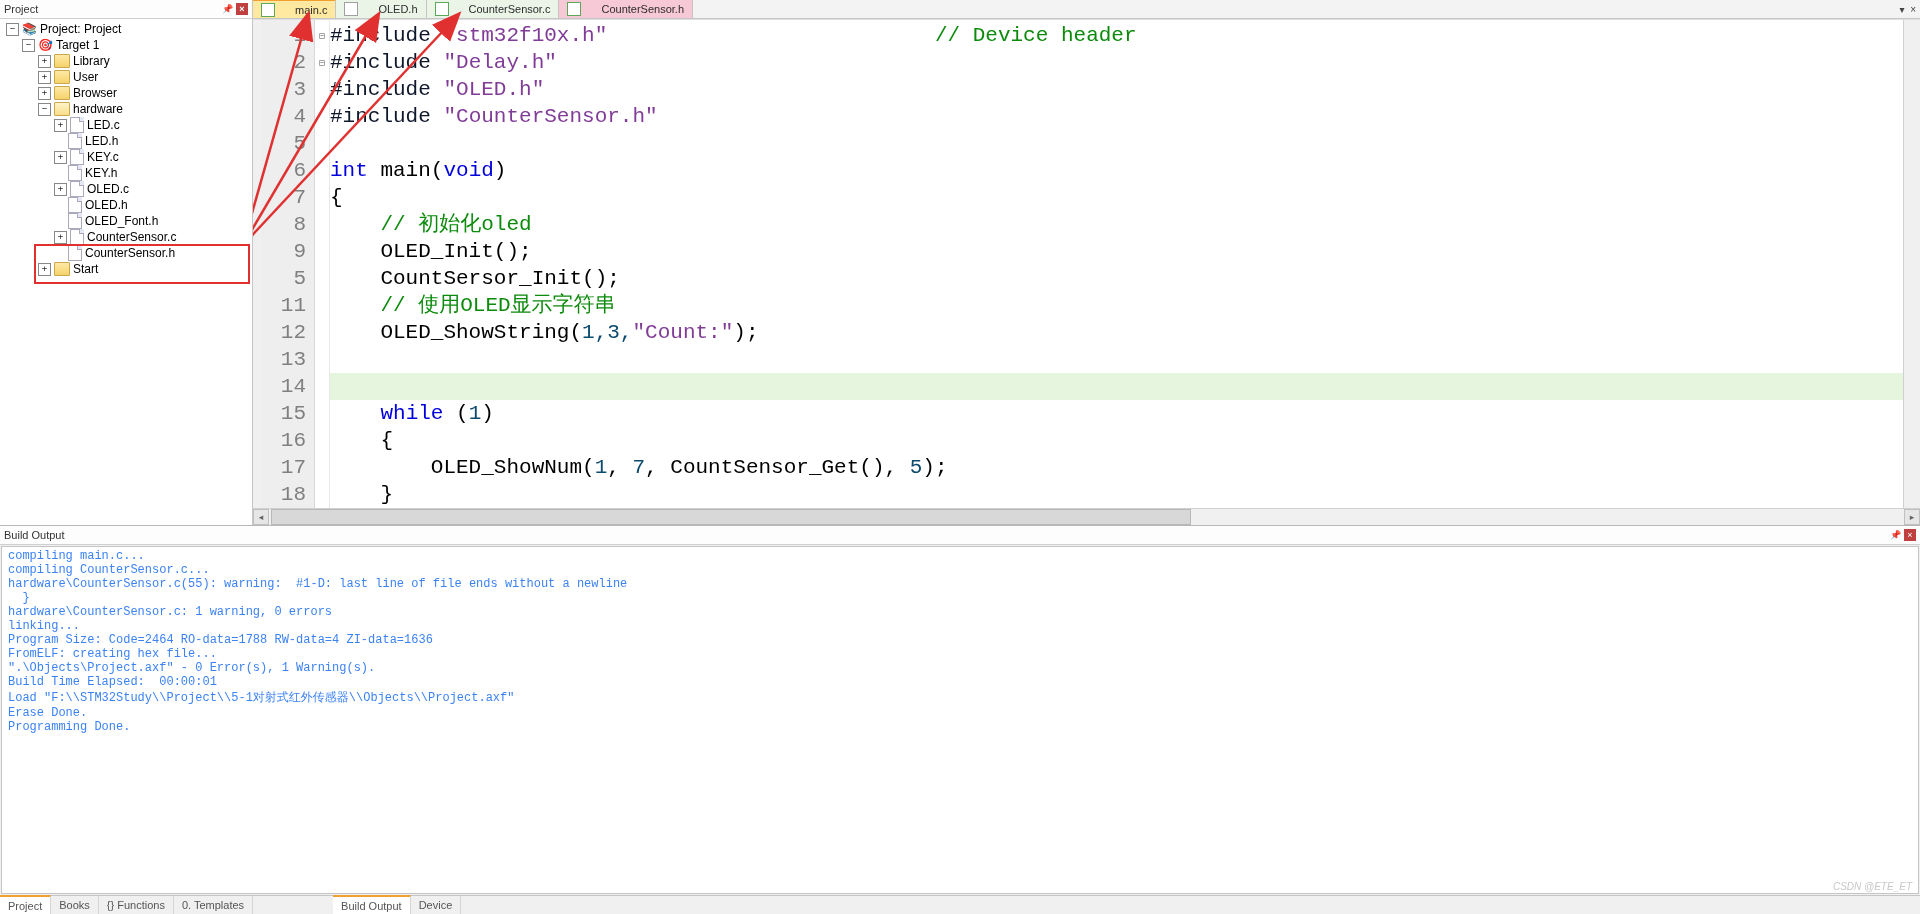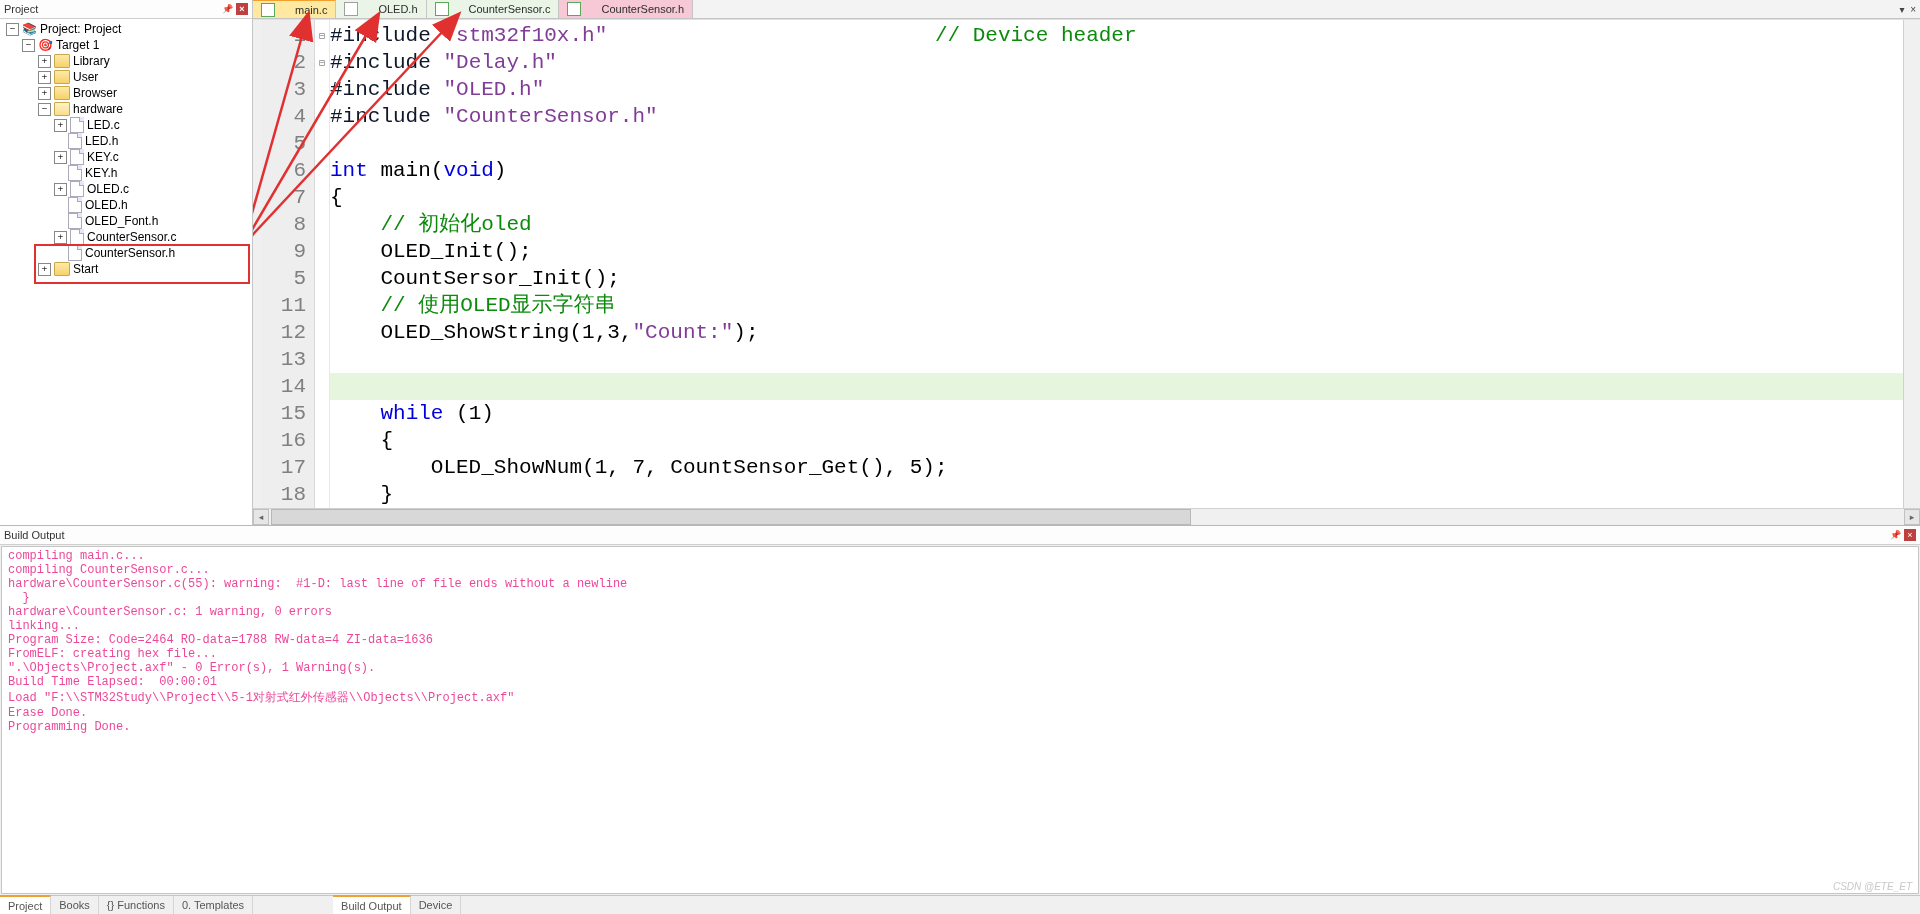--- a/index.html
+++ b/index.html
@@ -43,28 +43,28 @@
   .code { flex:1; font-family:"Consolas","Courier New",monospace; font-size:21px; line-height:27px; white-space:pre; color:#000; padding-top:2px; overflow:auto; position:relative; }
   .scrollbar-v { width:16px; background:#f0f0f0; border-left:1px solid #d0d0d0; }
   .scrollbar-h { height:16px; background:#f0f0f0; border-top:1px solid #d0d0d0; display:flex; }
   .scrollbar-h .thumb { width:920px; height:100%; background:#d8d8d8; border:1px solid #b8b8b8; box-sizing:border-box; margin-left:2px;}
   .scrollbar-h .arrow { width:16px; height:100%; background:#e6e6e6; border:1px solid #c0c0c0; box-sizing:border-box; display:flex; align-items:center; justify-content:center; font-size:9px; color:#666;}
   .scrollbar-h .track { flex:1; }
   .c-preproc { color:#0f172a; }
   .c-str { color:#813c97; }
   .c-comment { color:#0b8a0b; }
   .c-kw { color:#0000dd; }
-  .c-num { color:#000000; }
+  .c-num { color:#0c4a6e; }
   .c-type { color:#0000dd; }
   .hl-line { background:#e6f5dd; display:block; width:100%; }
   
   .build-panel { flex:1; display:flex; flex-direction:column; border-top:1px solid #b8b8b8; }
   .build-header { height:18px; background:#fdfdfd; border-bottom:1px solid #d0d0d0; display:flex; align-items:center; padding:0 4px; font-size:11px; color:#333; }
   .build-header .title { flex:1; }
-  .build-body { flex:1; background:#ffffff; font-family:"Courier New",monospace; font-size:12px; color:#ec4899; white-space:pre; padding:2px 6px; overflow:auto; border:1px solid #c5c5c5; margin:1px; }
+  .build-body { flex:1; background:#ffffff; font-family:"Courier New",monospace; font-size:12px; color:#3b82f6; white-space:pre; padding:2px 6px; overflow:auto; border:1px solid #c5c5c5; margin:1px; }
   
   .bottom-tabs { height:18px; display:flex; align-items:center; background:#f0f0f0; border-top:1px solid #c5c5c5; font-size:11px; }
   .bottom-tabs .btab { padding:0 8px; height:100%; display:flex; align-items:center; border-right:1px solid #d5d5d5; color:#555; gap:3px; }
   .bottom-tabs .btab.active { background:#fff; border-top:2px solid #f0a030; }
   .bottom-tabs .section-gap { width:80px; }
   .watermark { position:absolute; right:8px; bottom:22px; font-size:10px; color:#c8c8c8; font-style:italic; pointer-events:none; }
   svg.arrow-svg { position:absolute; pointer-events:none; }
 </style>
 </head>
 <body>

